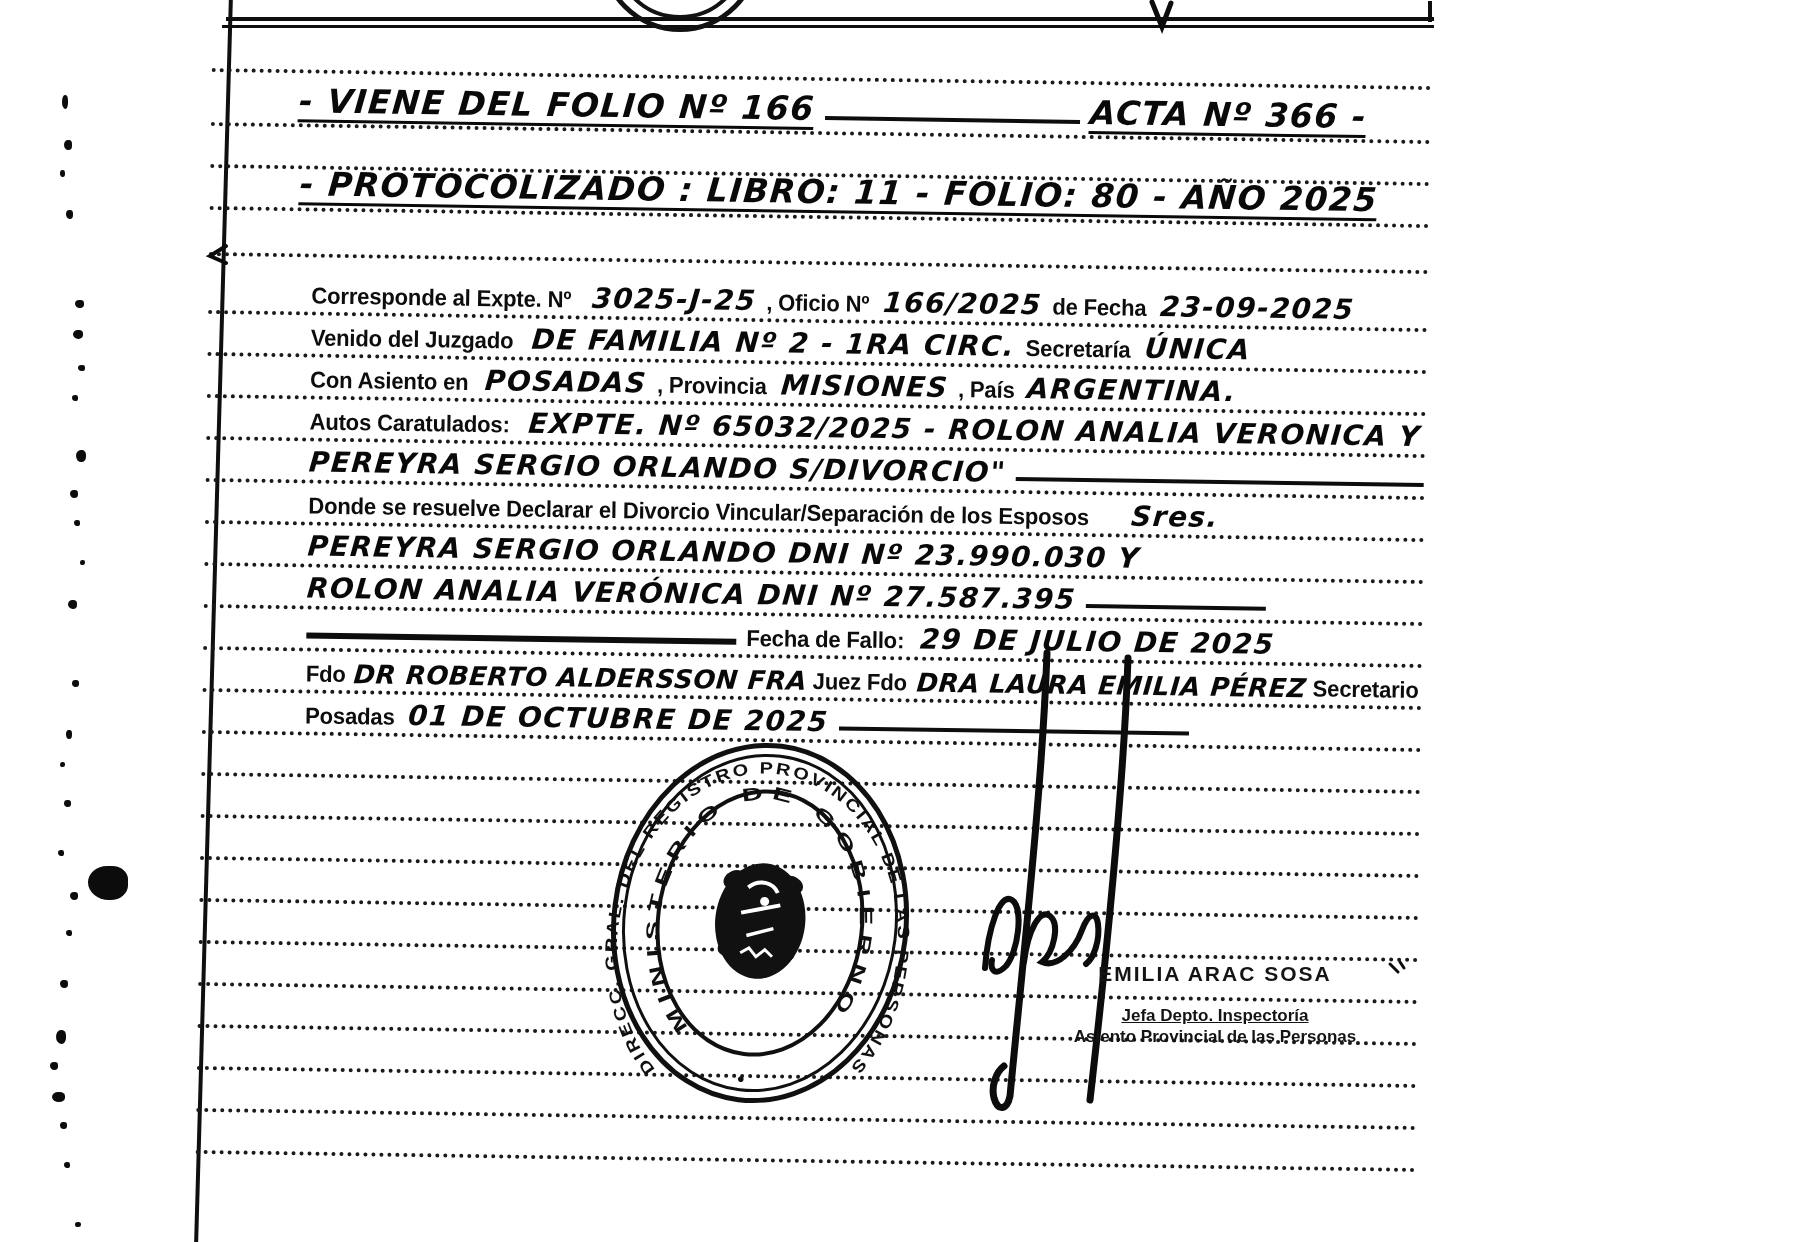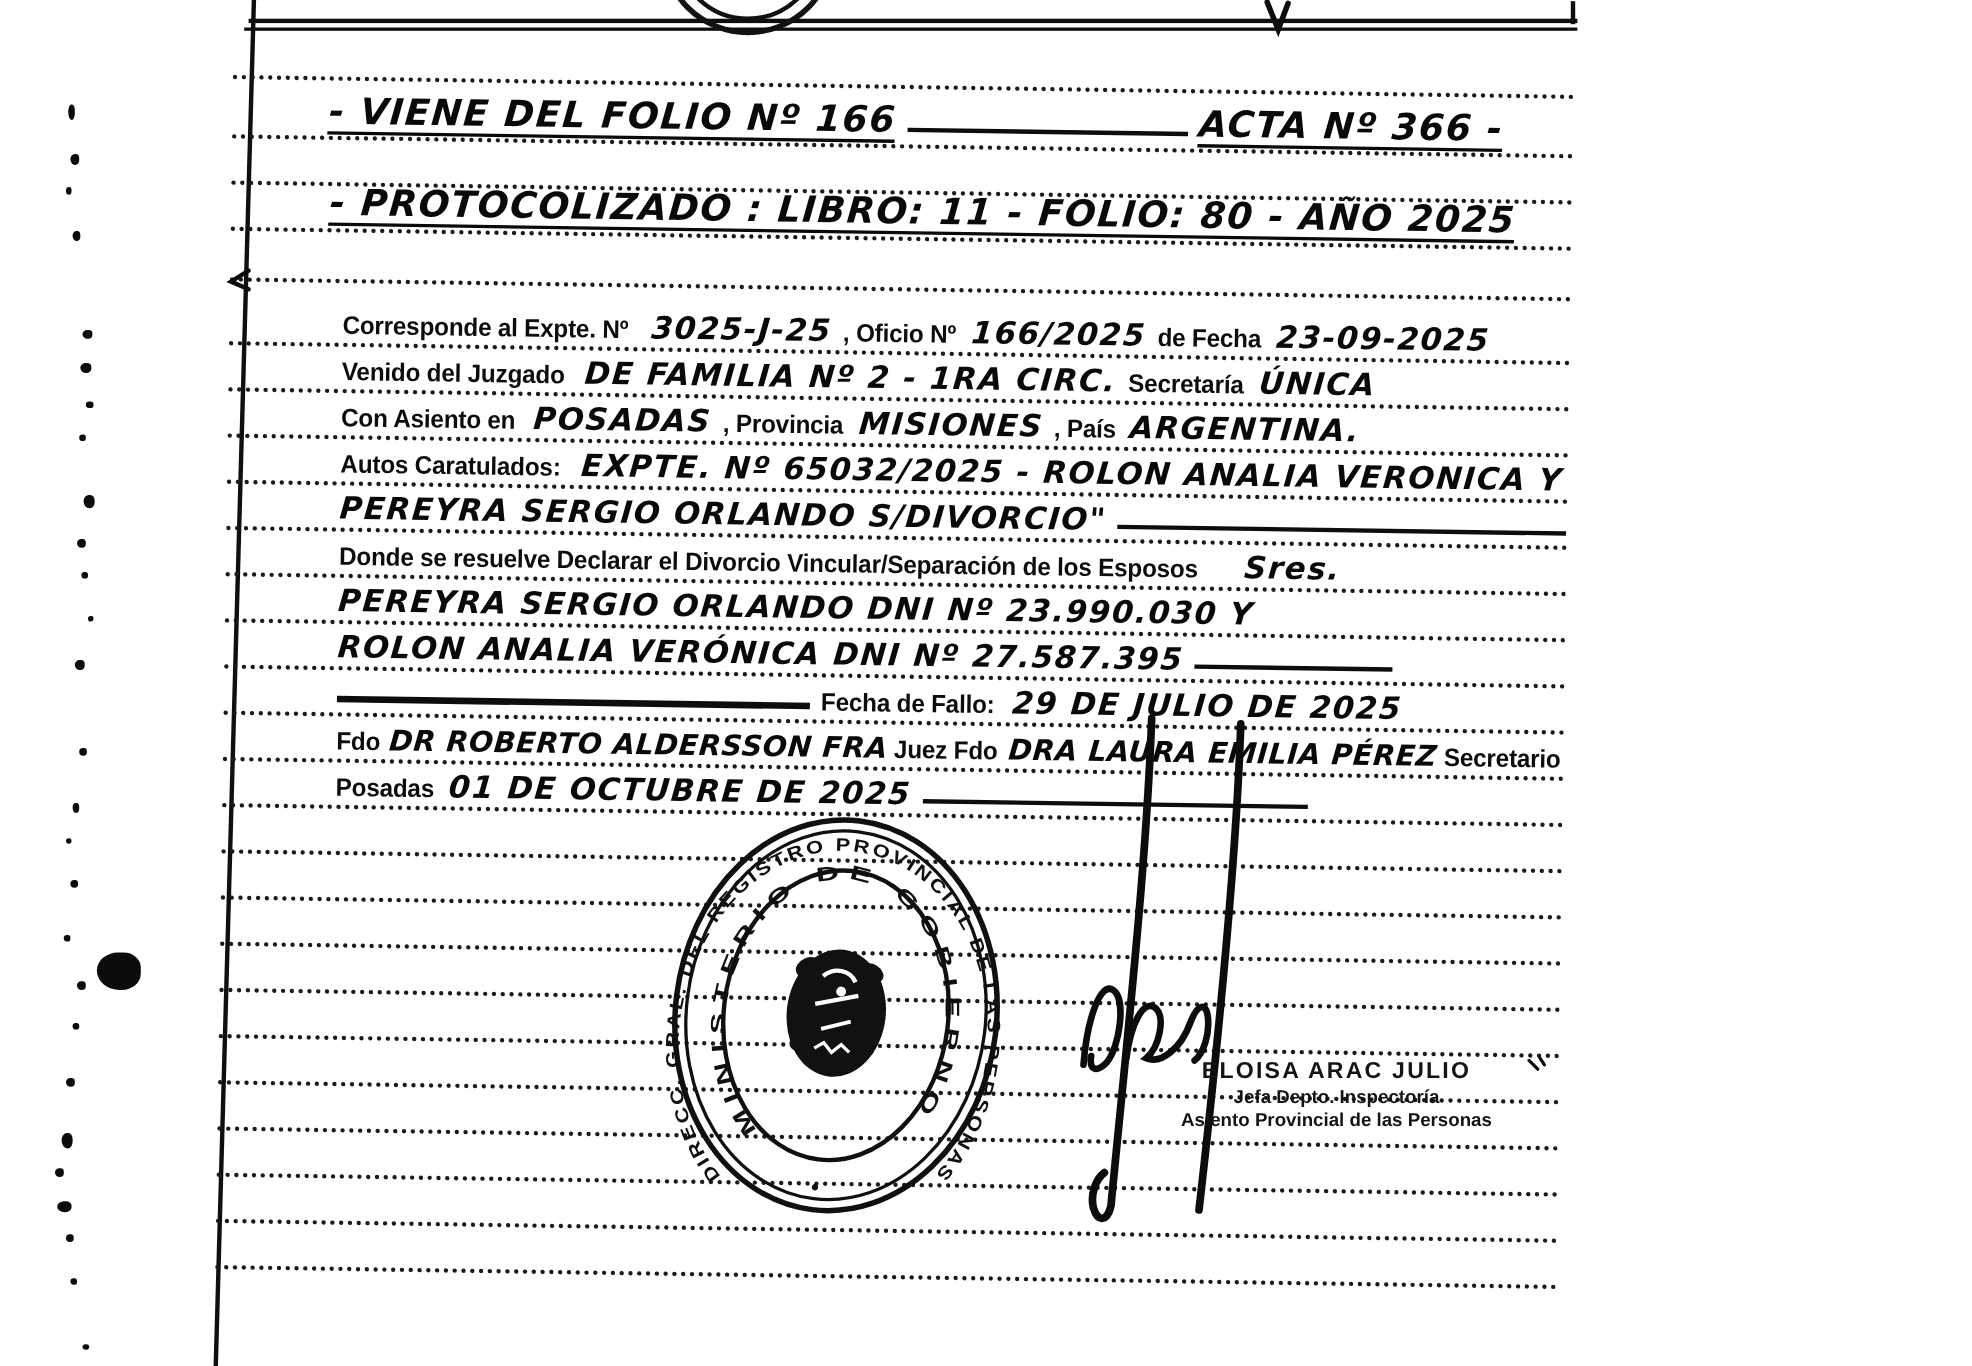--- a/index.html
+++ b/index.html
@@ -25,21 +25,21 @@
   .hw{font:700 28px "DejaVu Sans",sans-serif;font-style:italic;color:#090909;letter-spacing:1.5px;
       transform:skewX(-4deg);padding-bottom:1px;}
   .hw.big{font-size:33px;}
   .hw.tight{font-size:26px;letter-spacing:.5px;}
   .u{text-decoration:underline;text-decoration-thickness:3px;text-underline-offset:7px;}
   .fill{height:4px;background:#0d0d0d;margin-bottom:9px;flex:none;}
   
   .overlay{position:absolute;inset:0;pointer-events:none;}
   .nameblock{position:absolute;left:1020px;top:962px;width:390px;text-align:center;color:#141414;}
   .nameblock .n1{font:700 21px "Liberation Sans",sans-serif;letter-spacing:2px;}
-  .nameblock .n2{font:700 17px "Liberation Sans",sans-serif;margin-top:2px;}
+  .nameblock .n2{font:700 17px "Liberation Sans",sans-serif;margin-top:20px;text-decoration:underline;}
   .nameblock .n3{font:700 17px "Liberation Sans",sans-serif;margin-top:1px;}
   svg text{font-family:"Liberation Sans",sans-serif;font-weight:bold;fill:#101010;}
 </style>
 </head>
 <body>
 
 <div class="page">
 
   <div id="speckles">
       <div class="speck" style="left: 62px; top: 95px; width: 6px; height: 14px;"></div>
@@ -224,18 +224,18 @@
       <path d="M 1047 653 C 1042 790 1024 950 1010 1096 C 1007 1110 998 1112 994 1098 C 991 1086 996 1072 1004 1066" stroke-width="7"></path>
       <path d="M 1128 658 C 1124 780 1106 960 1090 1100" stroke-width="7"></path>
       <path d="M 985 968 C 988 928 1000 892 1012 900 C 1024 908 1018 952 1006 966 C 996 976 990 972 992 960" stroke-width="6"></path>
       <path d="M 1024 962 C 1028 930 1040 908 1050 916 C 1060 924 1054 952 1042 962 C 1056 968 1074 952 1082 930 C 1088 914 1096 910 1098 924 C 1100 940 1094 958 1086 964" stroke-width="6"></path>
       <path d="M 1390 964 L 1398 972 M 1400 962 L 1404 968" stroke-width="3"></path>
       <path d="M 226 246 L 210 256 L 226 263" stroke-width="4"></path>
     </g>
   </svg>
 
   <div class="nameblock">
-    <div class="n1">ELOISA ARAC JULIO</div>
+    <div class="n1">EMILIA ARAC SOSA</div>
     <div class="n2">Jefa Depto. Inspectoría</div>
     <div class="n3">Asiento Provincial de las Personas</div>
   </div>
 
 </div>
 
 </body></html>

